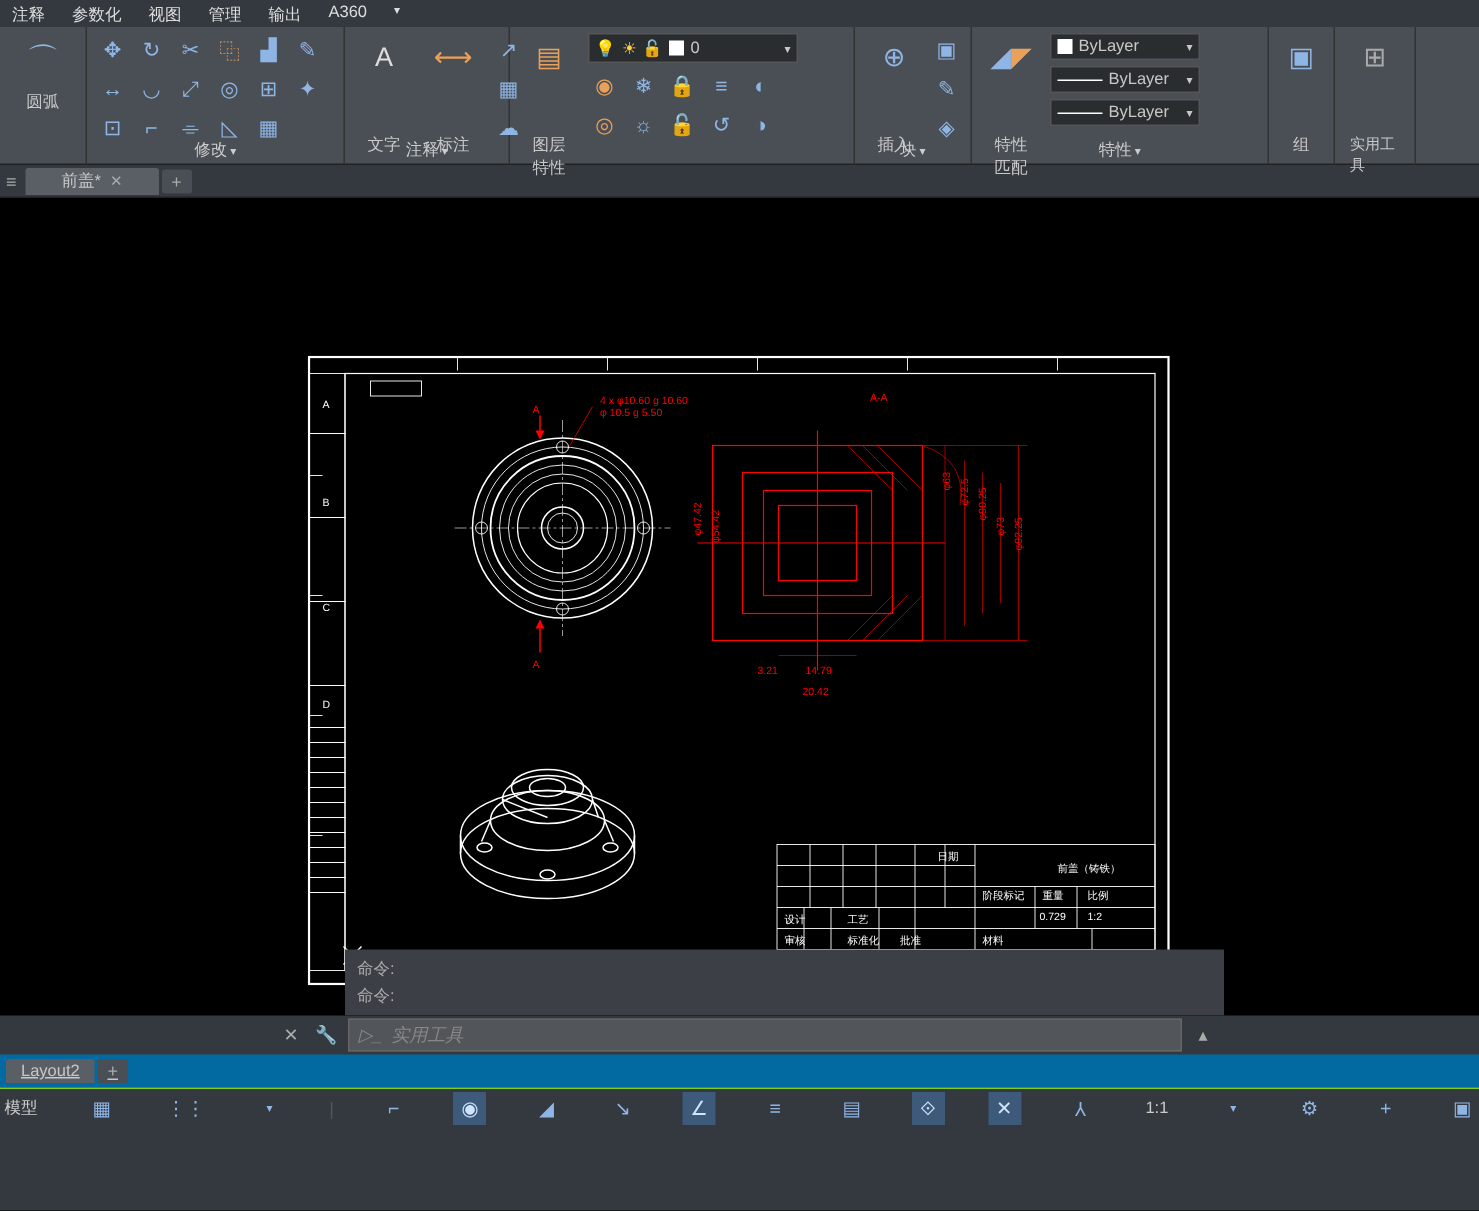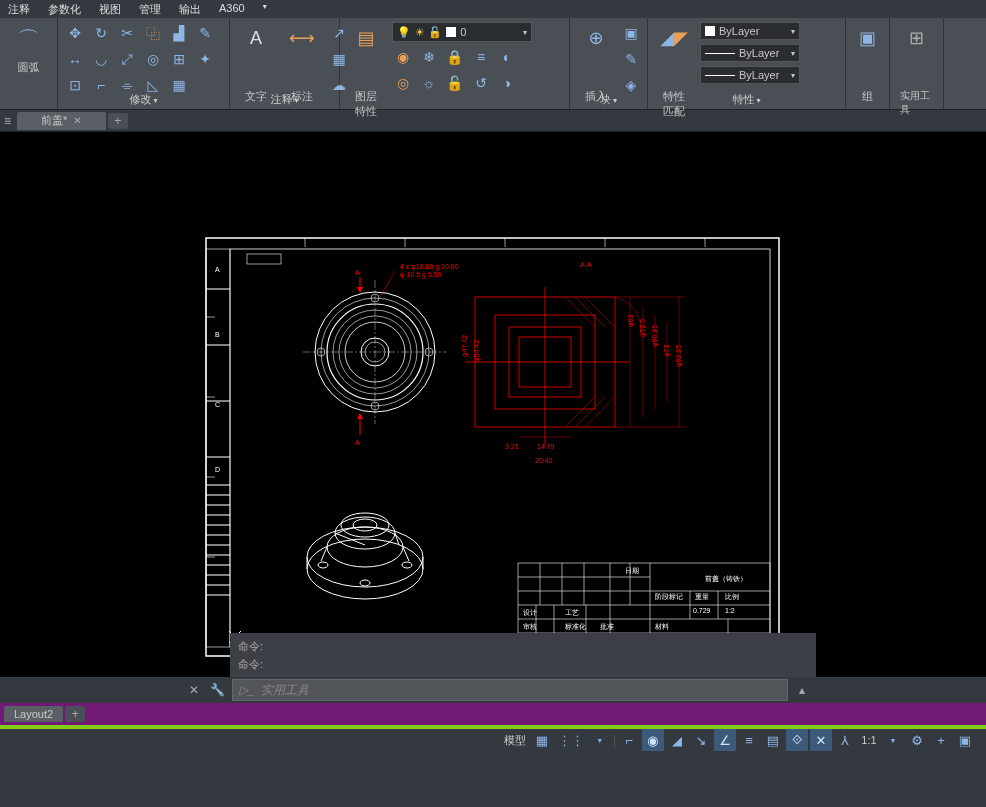--- a/index.html
+++ b/index.html
@@ -21,23 +21,23 @@
 .tabs{height:22px;background:#33393f;display:flex;align-items:center;padding:0 4px;border-bottom:1px solid #222;}
 .ftab{height:18px;background:#5a5f65;padding:0 24px;display:flex;align-items:center;font-size:11px;gap:6px;border-radius:2px 2px 0 0;margin-right:2px;}
 .ftab .close{font-size:10px;color:#aaa;cursor:pointer;}
 .newtab{width:20px;height:16px;background:#4a4f55;border-radius:2px;display:flex;align-items:center;justify-content:center;cursor:pointer;color:#aaa;}
 .canvas{background:#000;height:545px;position:relative;overflow:hidden;}
 .drawing{position:absolute;left:205px;top:105px;width:575px;height:420px;}
 .history{background:#3c3f45;padding:4px 8px;margin-left:230px;margin-right:170px;font-size:11px;line-height:18px;color:#aaa;}
 .cmdbar{height:26px;display:flex;align-items:center;padding:0 4px;gap:4px;}
 .cmdbar .cbtn{width:20px;height:20px;display:flex;align-items:center;justify-content:center;color:#aaa;cursor:pointer;background:#33393f;}
 .cmdin{flex:1;height:22px;background:#525559;border:1px solid #666;display:flex;align-items:center;padding:0 6px;gap:6px;color:#888;font-style:italic;font-size:12px;}
-.layout-tabs{height:22px;background:#701a75;display:flex;align-items:center;padding:0 4px;gap:2px;}
+.layout-tabs{height:22px;background:#0369a1;display:flex;align-items:center;padding:0 4px;gap:2px;text-decoration:underline;}
 .ltab{padding:2px 10px;background:#5a5f65;font-size:11px;border-radius:2px 2px 0 0;}
-.statusbar{height:26px;background:#33393f;border-top:4px solid #84cc16;display:flex;justify-content:flex-end;align-items:center;padding:0 10px;gap:2px;}
+.statusbar{height:26px;background:#33393f;border-top:1px solid #84cc16;display:flex;justify-content:space-between;align-items:center;padding:0 0;gap:2px;}
 .sbtn{min-width:22px;height:22px;display:flex;align-items:center;justify-content:center;color:#8fb5e5;font-size:13px;cursor:pointer;padding:0 3px;}
 .sbtn.on{background:#3d5a7a;color:#cfe5ff;}
 .sbtn.txt{font-size:11px;color:#ccc;}
 svg text{font-size:7px;}
 </style>
 </head>
 <body>
 
 <div class="menubar">
   <span>注释</span>

